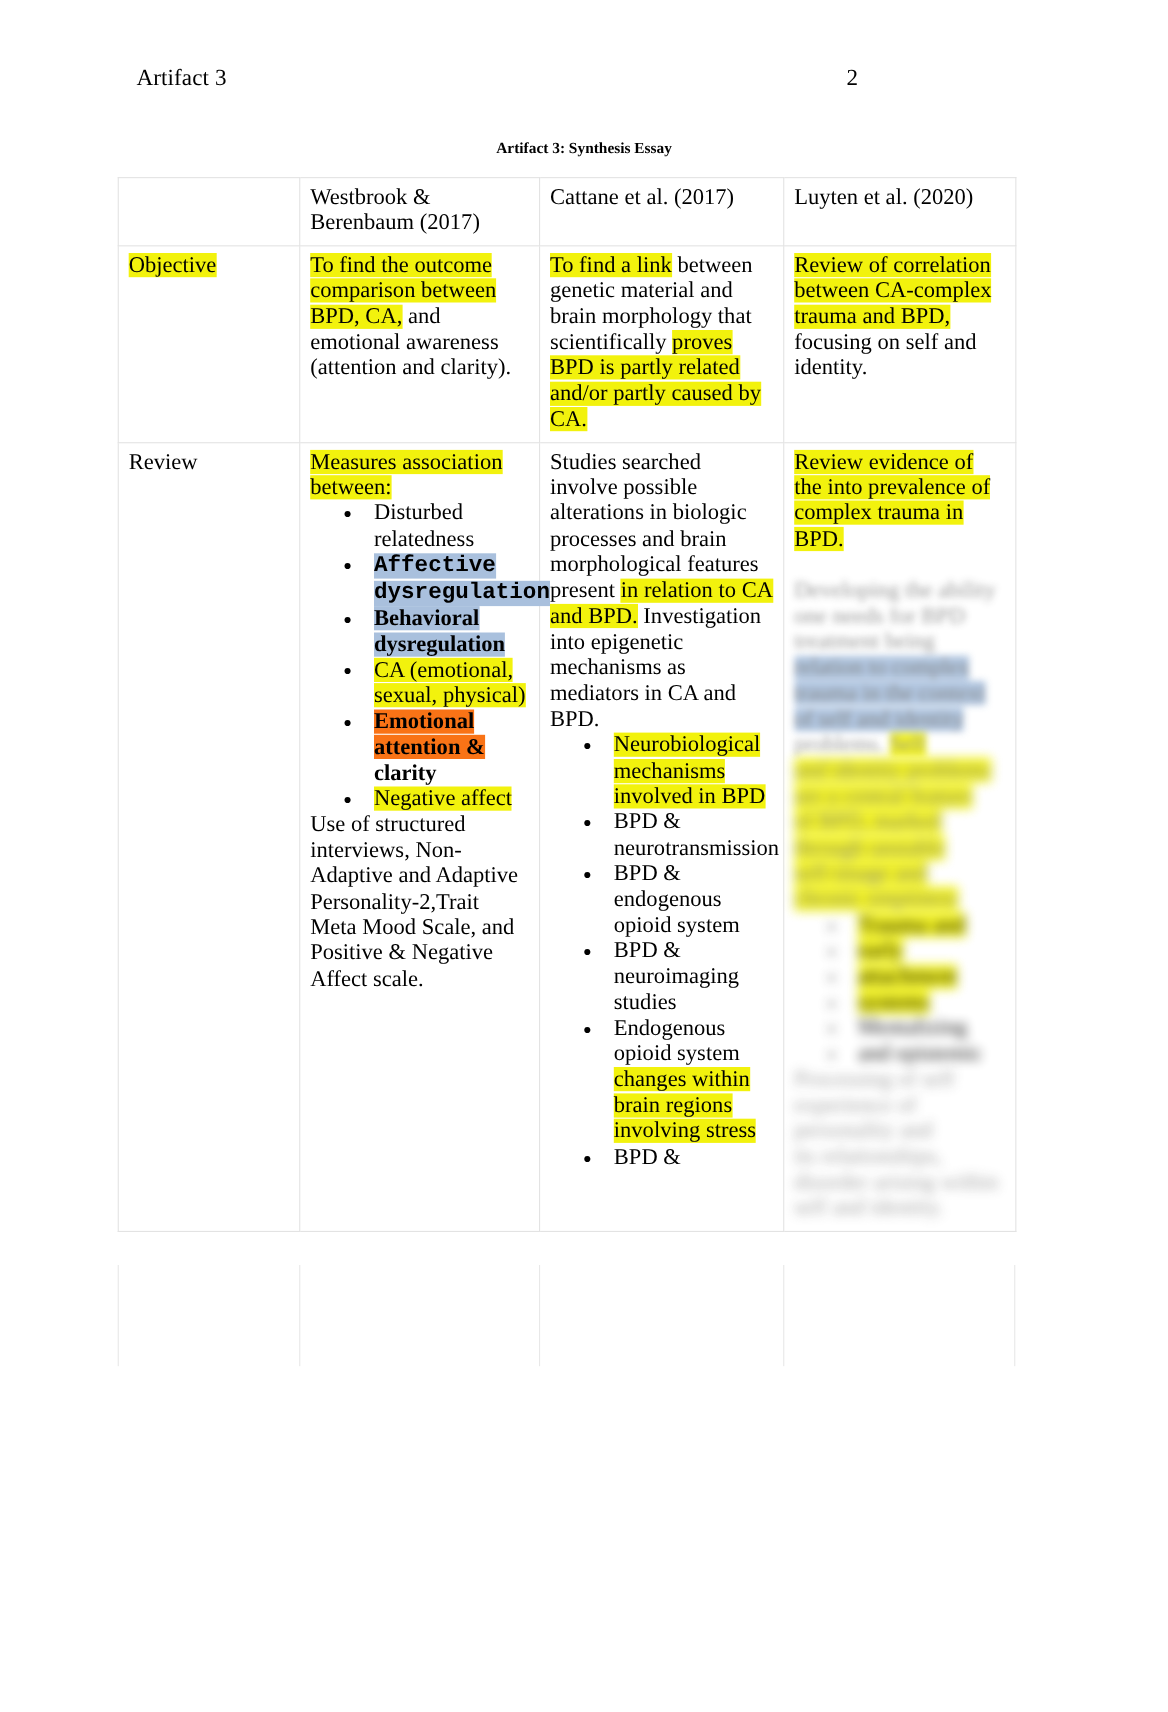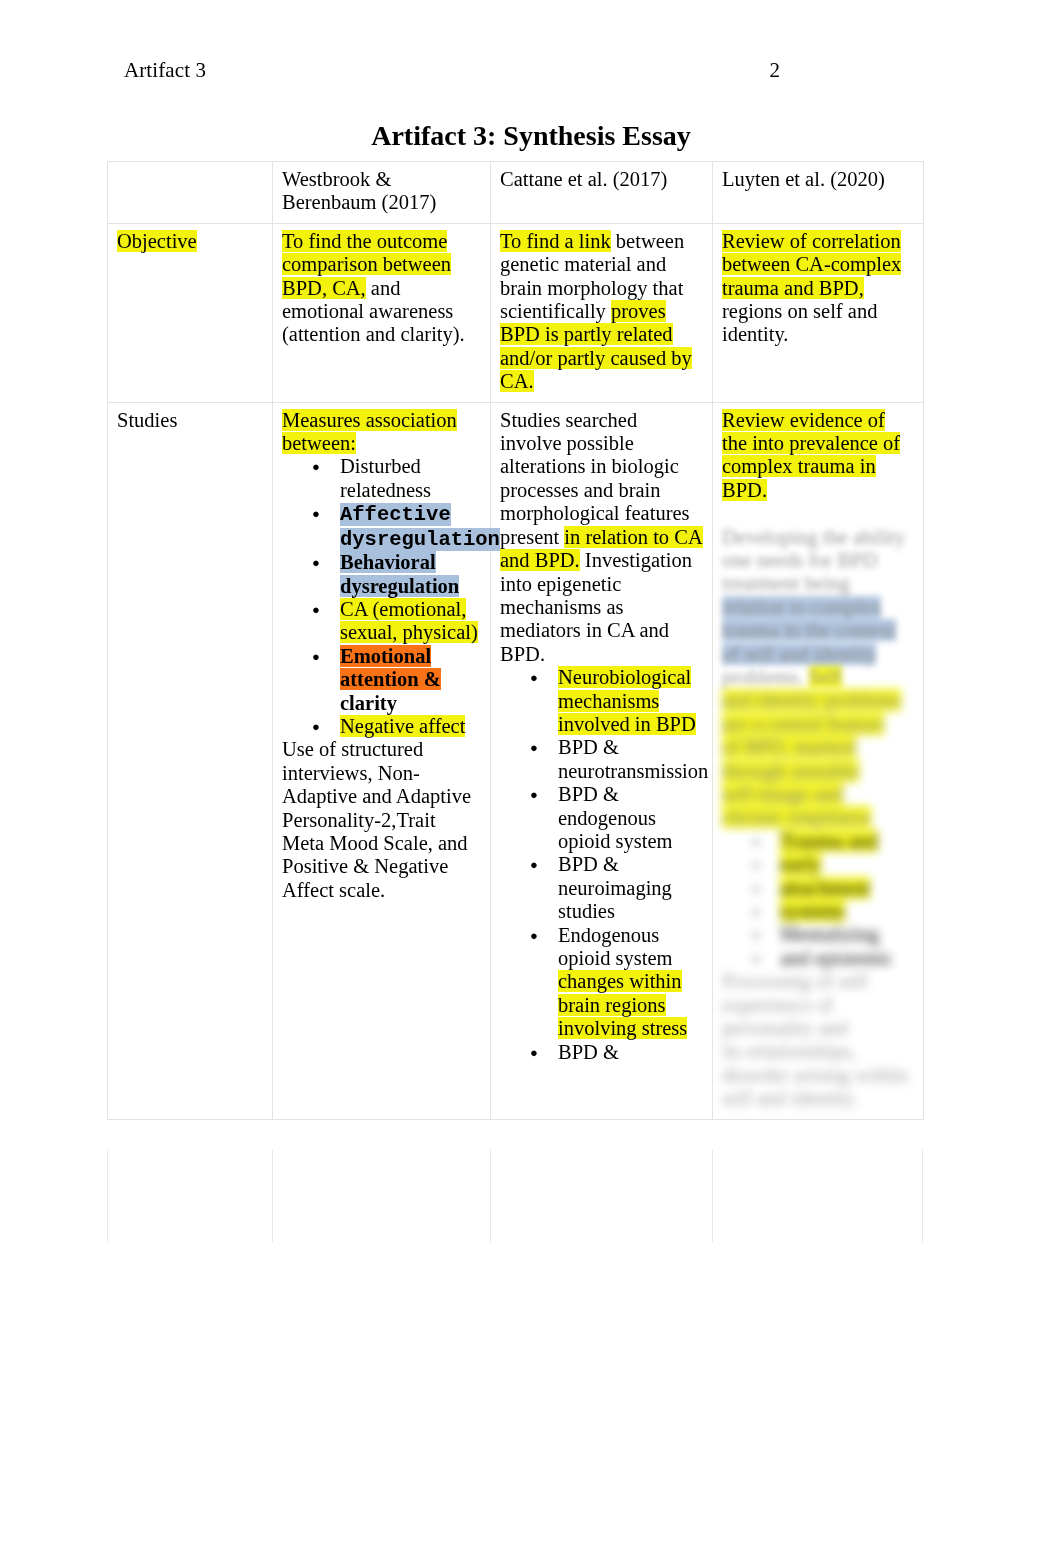--- a/index.html
+++ b/index.html
@@ -39,21 +39,21 @@
   .running-header .rh-left { letter-spacing: 0.1px; }
   .running-header .rh-right { font-size: 21px; }
 
   
   .doc-title {
     position: absolute;
     top: 122px;
     left: 0;
     width: 1062px;
     text-align: center;
-    font-size: 28px;
+    font-size: 14px;
     font-weight: bold;
     line-height: 28px;
   }
 
   
   .synth-table {
     position: absolute;
     top: 161px;
     left: 107px;
     width: 816px;
@@ -183,27 +183,27 @@
         <td>
           <p class="cell-p softglow"><span class="hl-y">Objective</span></p>
         </td>
         <td>
           <p class="cell-p softglow"><span class="hl-y">To find the outcome comparison between BPD, CA,</span><span> and emotional awareness (attention and clarity).</span></p>
         </td>
         <td>
           <p class="cell-p softglow"><span class="hl-y">To find a link</span><span> between genetic material and brain morphology that scientifically </span><span class="hl-y">proves BPD is partly related and/or partly caused by CA.</span></p>
         </td>
         <td>
-          <p class="cell-p softglow"><span class="hl-y">Review of correlation between CA-complex trauma and BPD,</span><span> regions on self and identity.</span></p>
+          <p class="cell-p softglow"><span class="hl-y">Review of correlation between CA-complex trauma and BPD,</span><span> focusing on self and identity.</span></p>
         </td>
       </tr>
 
       <tr>
         <td>
-          <p class="cell-p softglow"><span>Studies</span></p>
+          <p class="cell-p softglow"><span>Review</span></p>
         </td>
 
         <td>
           <p class="cell-p softglow"><span class="hl-y">Measures association between:</span></p>
           <ul class="cell-list softglow">
               <li><span>Disturbed relatedness</span></li>
               <li><span class="hl-b" style="font-weight: bold; font-family: Liberation Mono, monospace;">Affective dysregulation</span></li>
               <li><span class="hl-b" style="font-weight: bold;">Behavioral dysregulation</span></li>
               <li><span class="hl-y">CA (emotional, sexual, physical)</span></li>
               <li><span class="hl-r" style="font-weight: bold;">Emotional attention &amp;</span><span style="font-weight: bold;"> clarity</span></li>

